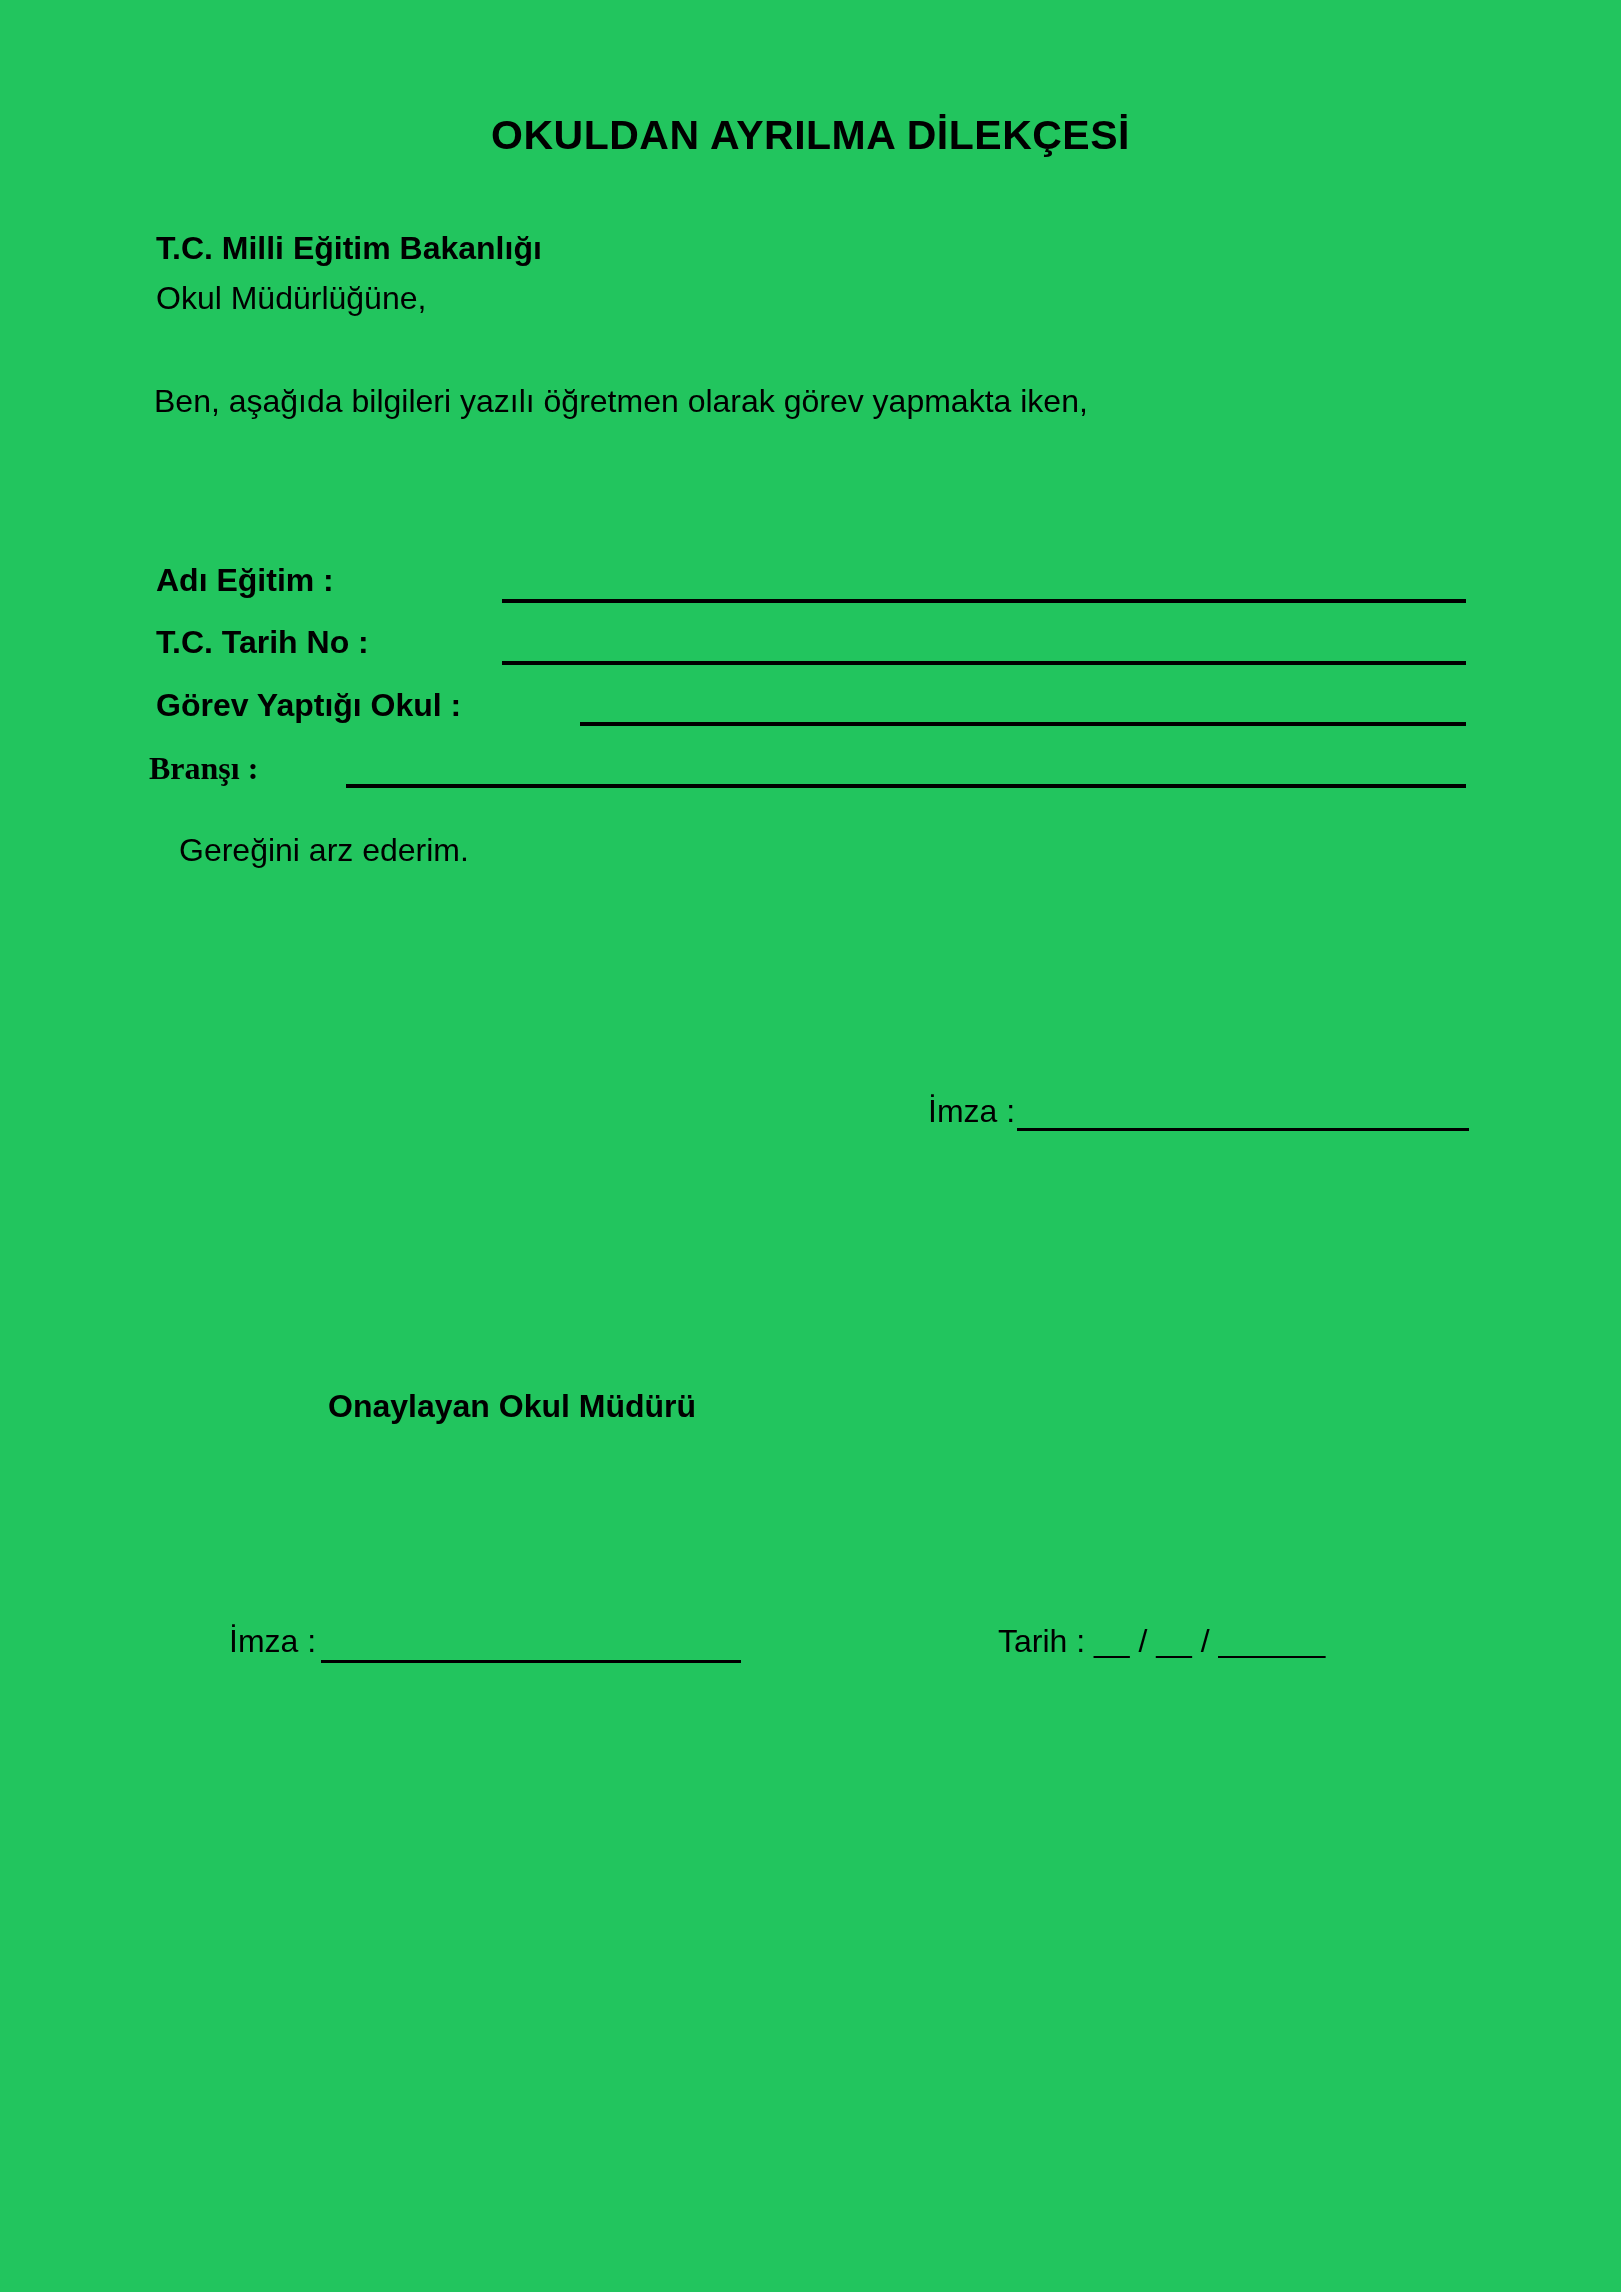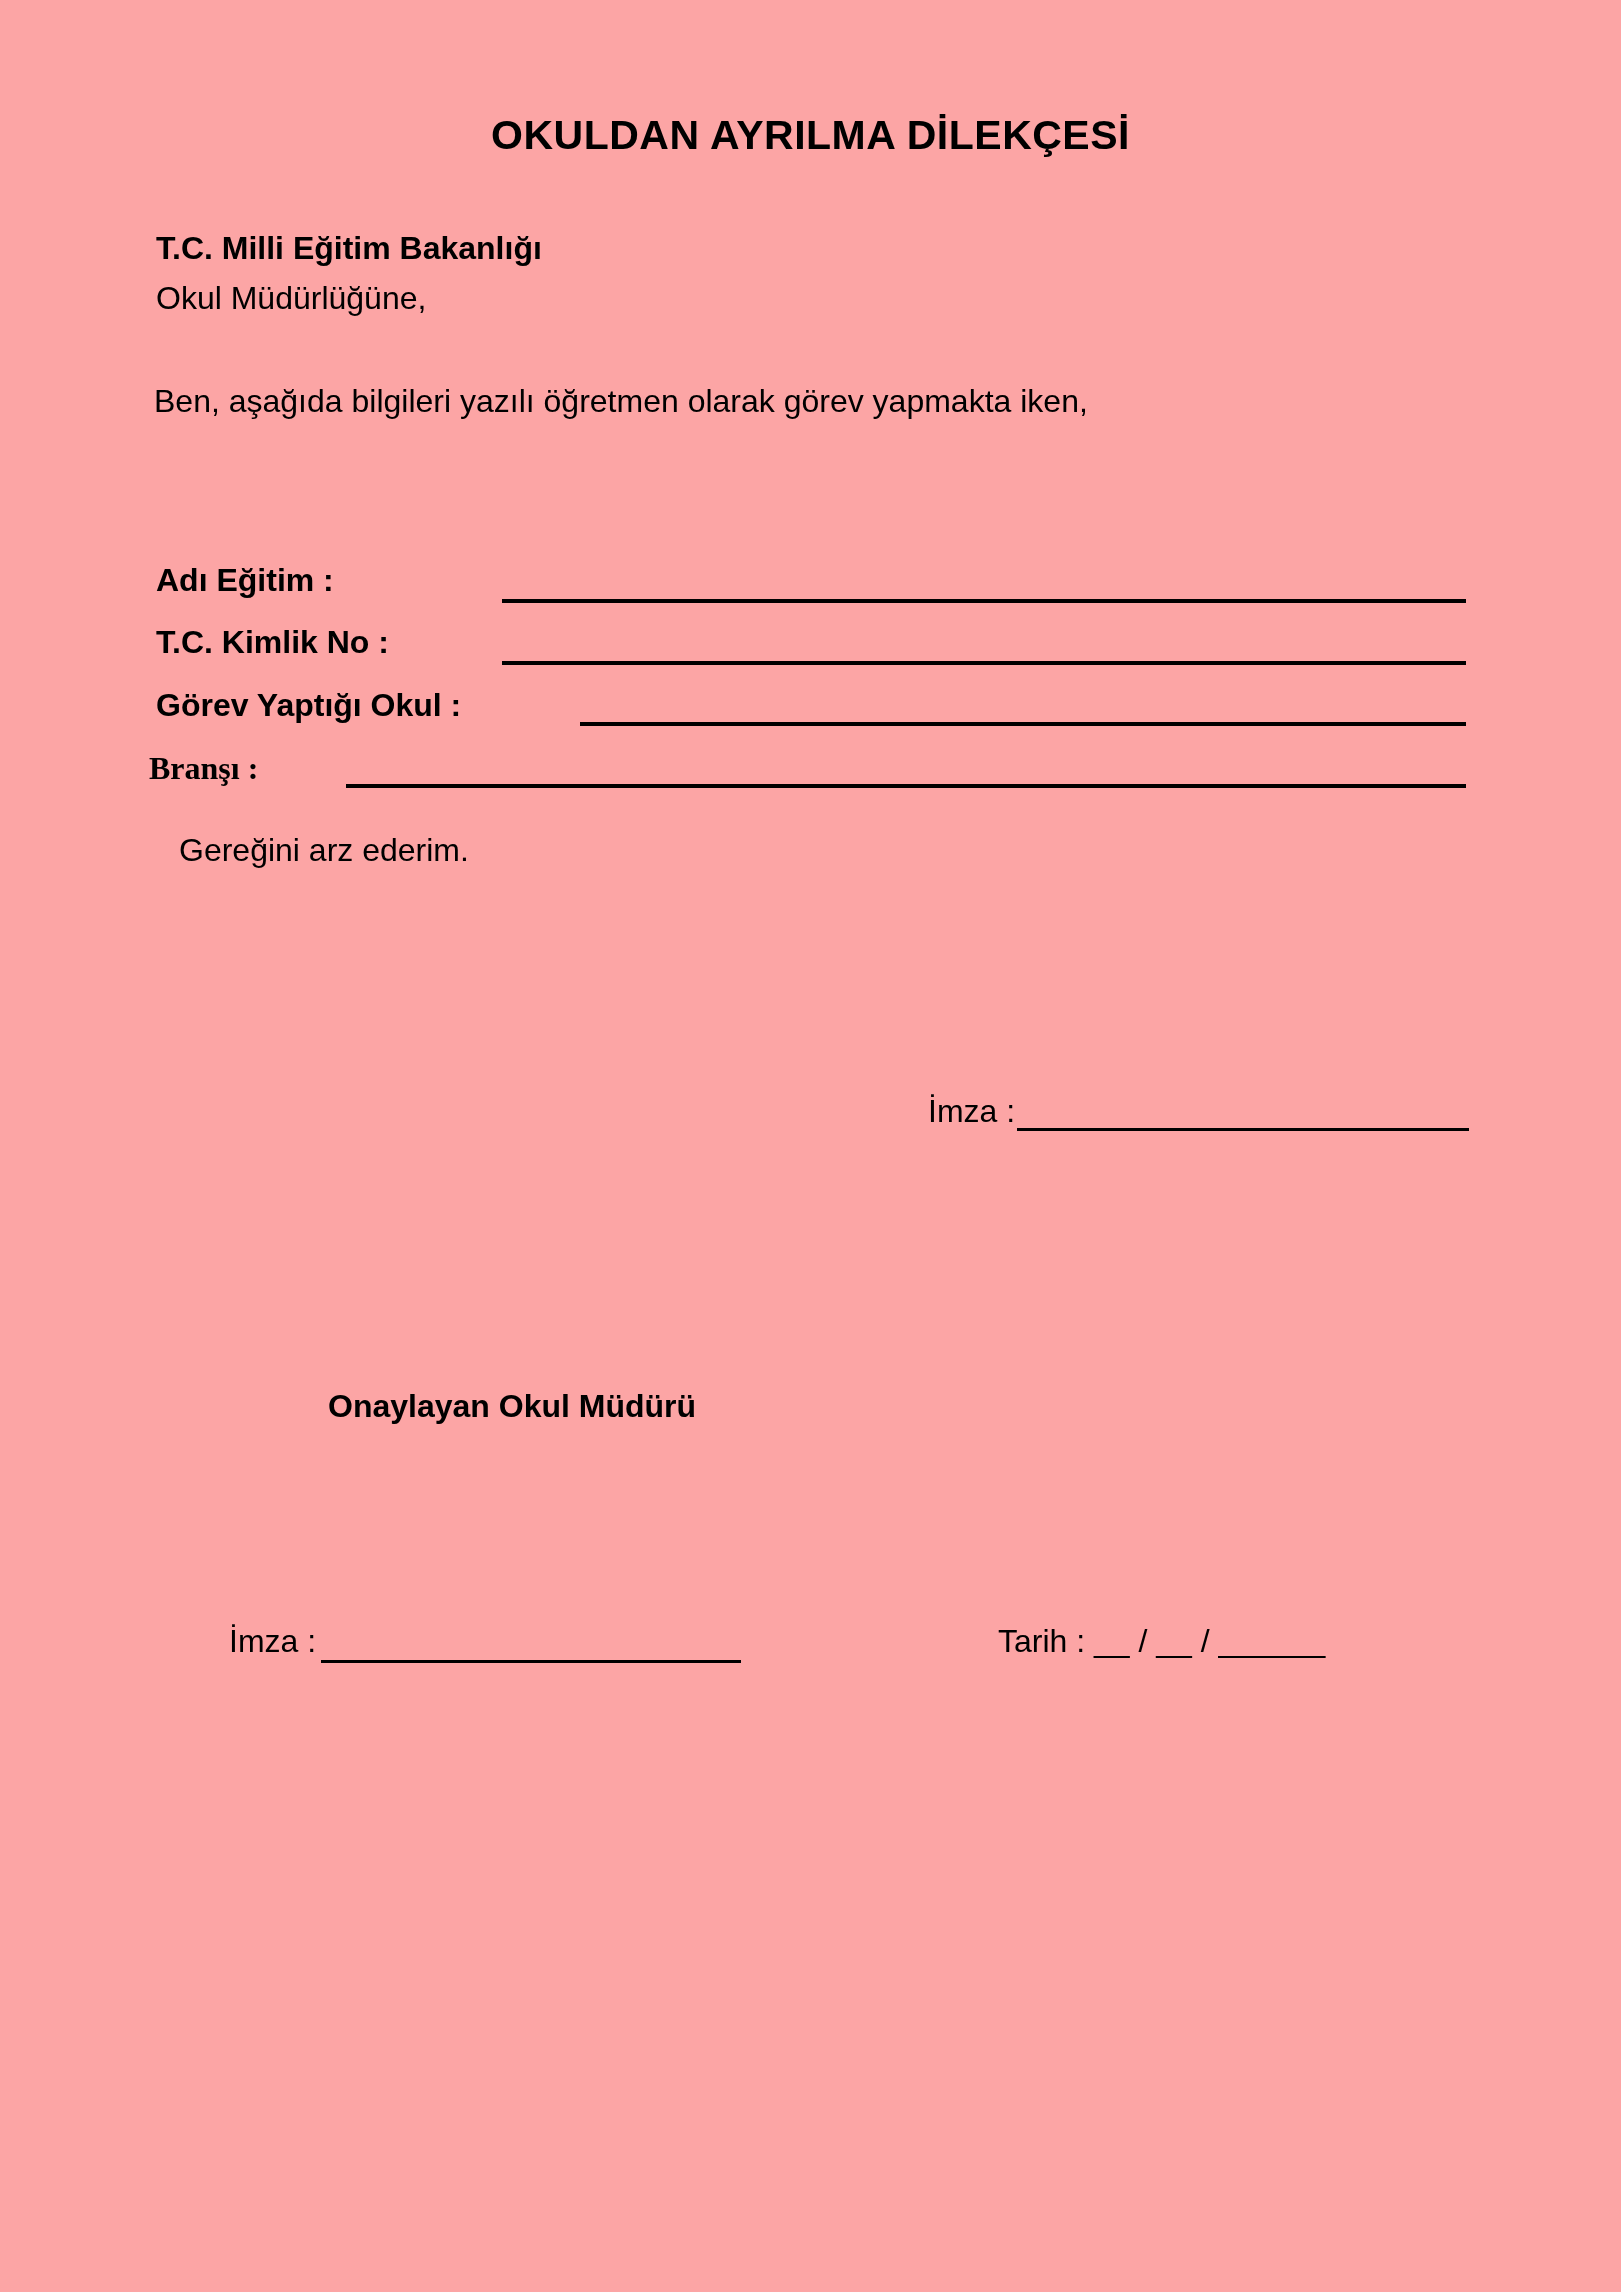--- a/index.html
+++ b/index.html
@@ -6,21 +6,21 @@
   html, body {
     margin: 0;
     padding: 0;
     background: #ffffff;
   }
   .page {
     position: relative;
     width: 1621px;
     height: 2293px;
     margin: 0 auto;
-    background: #fca5a5;
+    background: #22c55e;
     color: #000000;
     font-family: "Liberation Sans", "DejaVu Sans", sans-serif;
     overflow: hidden;
   }
   .txt {
     position: absolute;
     font-size: 32px;
     line-height: 1;
     white-space: nowrap;
     color: #000000;
@@ -52,21 +52,21 @@
   <div class="title">OKULDAN AYRILMA DİLEKÇESİ</div>
 
   <div class="txt bold" style="left:156px; top:232px;">T.C. Milli Eğitim Bakanlığı</div>
   <div class="txt" style="left:156px; top:282px;">Okul Müdürlüğüne,</div>
 
   <div class="txt" style="left:154px; top:385px;">Ben, aşağıda bilgileri yazılı öğretmen olarak görev yapmakta iken,</div>
 
   <div class="txt bold" style="left:156px; top:564px;">Adı Eğitim :</div>
   <div class="rule thick" style="left:502px; top:599px; width:964px;"></div>
 
-  <div class="txt bold" style="left:156px; top:626px;">T.C. Kimlik No :</div>
+  <div class="txt bold" style="left:156px; top:626px;">T.C. Tarih No :</div>
   <div class="rule thick" style="left:502px; top:661px; width:964px;"></div>
 
   <div class="txt bold" style="left:156px; top:689px;">Görev Yaptığı Okul :</div>
   <div class="rule thick" style="left:580px; top:722px; width:886px;"></div>
 
   <div class="txt bold" style="left:149px; top:752px;font-family:Liberation Serif, serif;">Branşı :</div>
   <div class="rule thick" style="left:346px; top:784px; width:1120px;"></div>
 
   <div class="txt" style="left:156px; top:834px;margin-left:23px;">Gereğini arz ederim.</div>
 

